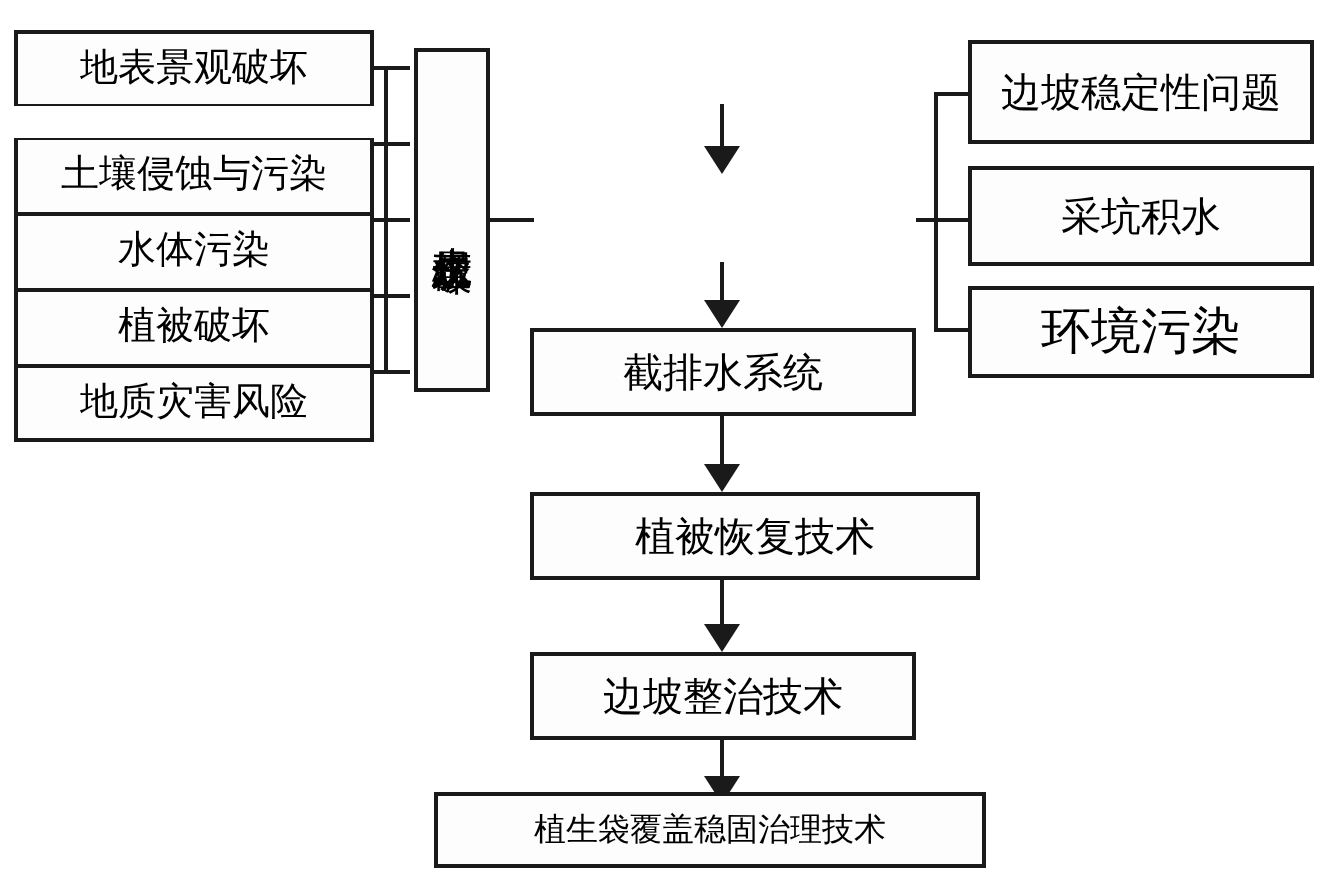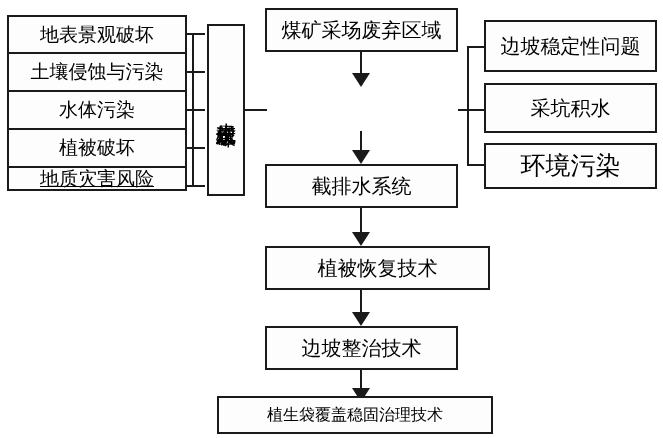--- a/index.html
+++ b/index.html
@@ -36,20 +36,21 @@
   
   .stack-box {
     border: 2px solid #1a1a1a;
     border-bottom-width: 1px;
   }
   .stack-box.last {
     border-bottom-width: 2px;
   }
   .stack-box.notfirst {
     border-top-width: 1px;
+    margin-top: 16px;
   }
 
   .vert-node {
     writing-mode: vertical-rl;
     text-orientation: upright;
     letter-spacing: 1px;
     white-space: nowrap;
   }
 
   
@@ -79,34 +80,33 @@
 </style>
 </head>
 <body>
 
 <div id="canvas">
 
   <div class="node stack-box" style="left:7px; top:15px; width:180px; height:38px; font-size:19px;">地表景观破坏</div>
   <div class="node stack-box notfirst" style="left:7px; top:53px; width:180px; height:38px; font-size:19px;">土壤侵蚀与污染</div>
   <div class="node stack-box notfirst" style="left:7px; top:91px; width:180px; height:38px; font-size:19px;">水体污染</div>
   <div class="node stack-box notfirst" style="left:7px; top:129px; width:180px; height:38px; font-size:19px;">植被破坏</div>
-  <div class="node stack-box notfirst last" style="left:7px; top:167px; width:180px; height:24px; font-size:19px;text-decoration:underline;">地质灾害风险</div>
+  <div class="node stack-box notfirst last" style="left:7px; top:167px; width:180px; height:38px; font-size:19px;">地质灾害风险</div>
 
   <div class="hline" style="left:187px; top:33px;  width:18px;"></div>
   <div class="hline" style="left:187px; top:71px;  width:18px;"></div>
   <div class="hline" style="left:187px; top:109px; width:18px;"></div>
   <div class="hline" style="left:187px; top:147px; width:18px;"></div>
   <div class="hline" style="left:187px; top:185px; width:18px;"></div>
   <div class="vline" style="left:192px; top:33px; height:154px;"></div>
 
   <div class="node vert-node" style="left:207px; top:24px; width:38px; height:172px; font-size:20px;">生态景观破坏</div>
 
   <div class="hline" style="left:245px; top:109px; width:22px;"></div>
 
-  <div class="node" style="left:265px; top:8px; width:193px; height:44px; font-size:20px;">煤矿采场废弃区域</div>
 
   <div class="arrow-stem" style="left:360px; top:52px; height:24px;"></div>
   <div class="arrow-head" style="left:352px; top:73px;"></div>
 
 
   <div class="arrow-stem" style="left:360px; top:131px; height:22px;"></div>
   <div class="arrow-head" style="left:352px; top:150px;"></div>
 
   <div class="node" style="left:265px; top:164px; width:193px; height:44px; font-size:20px;">截排水系统</div>
 

